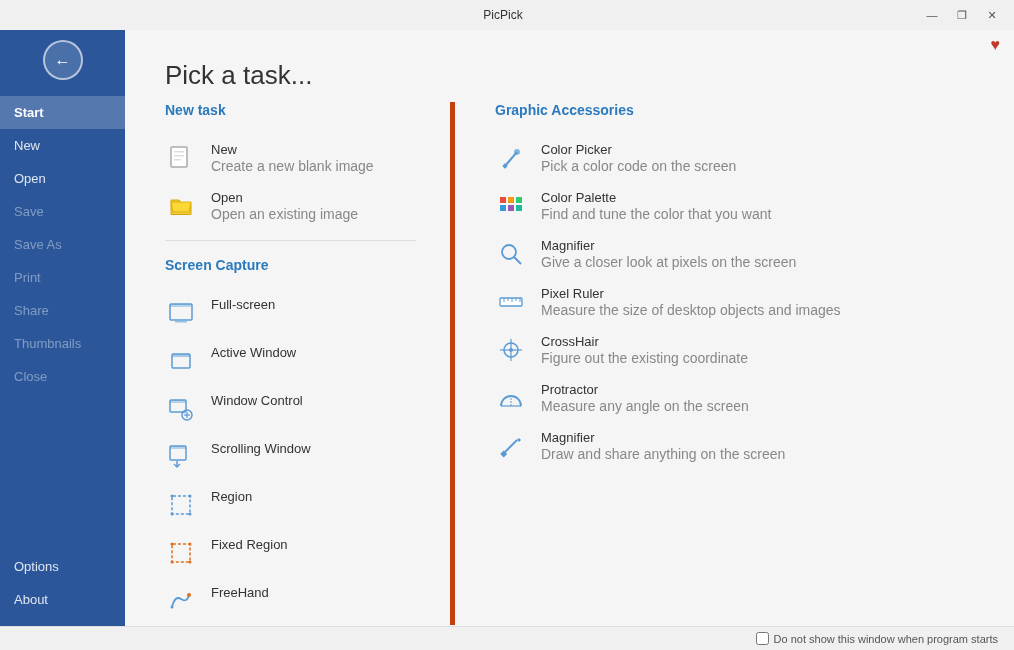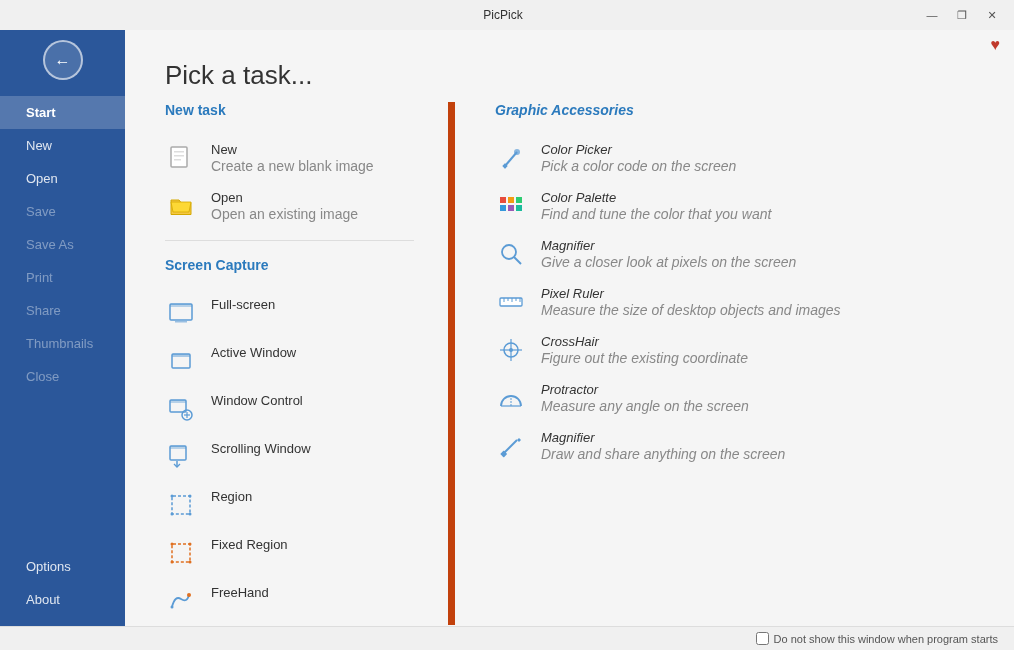--- a/index.html
+++ b/index.html
@@ -62,21 +62,21 @@
       border: 2px solid rgba(255,255,255,0.6);
       cursor: pointer;
       display: flex;
       align-items: center;
       justify-content: center;
       margin: 0 auto 16px auto;
       color: white;
       font-size: 16px;
     }
     .sidebar-item {
-      padding: 9px 26px;
+      padding: 9px 14px;
       color: rgba(255,255,255,0.85);
       font-size: 13px;
       cursor: pointer;
     }
     .sidebar-item.active { background: rgba(255,255,255,0.2); color: white; font-weight: 600; }
     .sidebar-item.disabled { color: rgba(255,255,255,0.4); cursor: default; }
     .sidebar-spacer { flex: 1; }
     .sidebar-bottom { padding-bottom: 10px; }
 
     
@@ -95,26 +95,25 @@
     }
 
     
     .columns {
       display: flex;
       gap: 0;
     }
     .col-left {
       width: 290px;
       padding-right: 34px;
-      border-right: 7px solid #c2410c;
+      border-right: 5px solid #c2410c;
     }
     .col-right {
       flex: 1;
       padding-left: 40px;
-      font-style: italic;
     }
 
     .section-title {
       font-size: 14px;
       color: #2b7abd;
       font-weight: 600;
       margin-bottom: 16px;
     }
 
     

